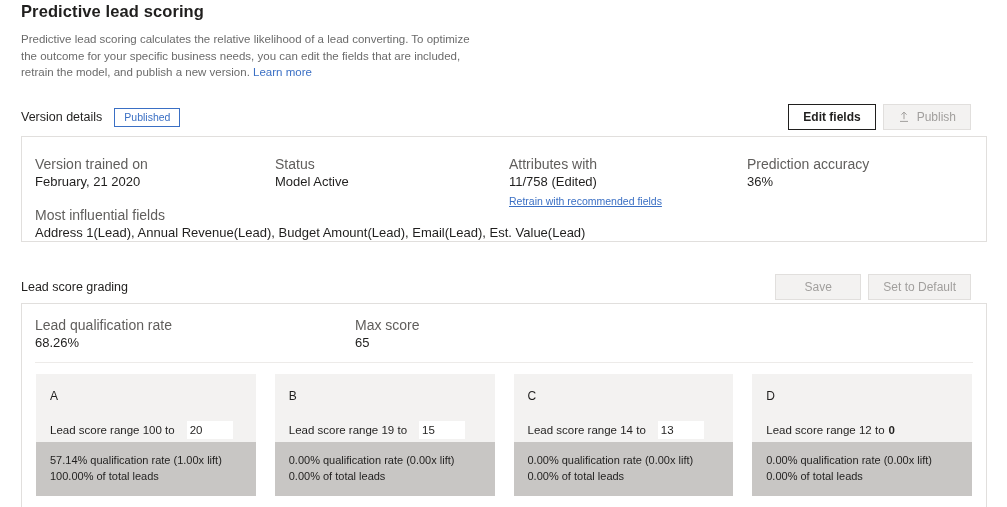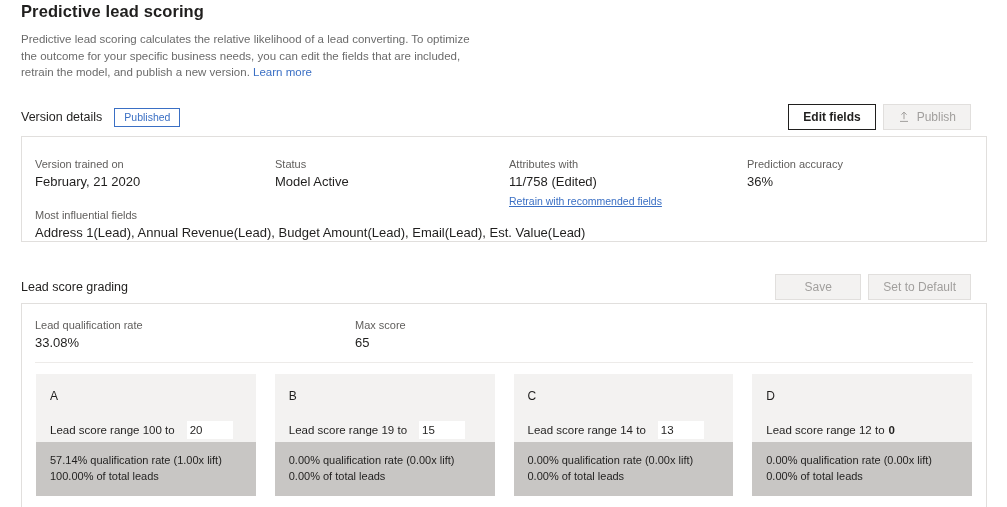--- a/index.html
+++ b/index.html
@@ -132,21 +132,21 @@
     top: 20px;
     display: flex;
   }
   .field-col { flex: 0 0 auto; }
   .fc1 { width: 240px; }
   .fc2 { width: 234px; }
   .fc3 { width: 238px; }
   .fc4 { width: 200px; }
 
   .field-label {
-    font-size: 11px;
+    font-size: 14px;
     color: #605e5c;
     line-height: 14px;
     margin-bottom: 2px;
   }
   .field-value {
     font-size: 13px;
     color: #201f1e;
     line-height: 18px;
   }
   .field-link {
@@ -309,21 +309,21 @@
     <span class="head-spacer"></span>
     <button class="btn disabled">Save</button>
     <button class="btn disabled">Set to Default</button>
   </div>
 
   <div class="panel grading-panel">
 
     <div class="grading-stats">
       <div class="field-col gs1">
         <div class="field-label">Lead qualification rate</div>
-        <div class="field-value">33.08%</div>
+        <div class="field-value">68.26%</div>
       </div>
       <div class="field-col">
         <div class="field-label">Max score</div>
         <div class="field-value">65</div>
       </div>
     </div>
 
     <div class="divider"></div>
 
     <div class="cards" id="grade-cards">

